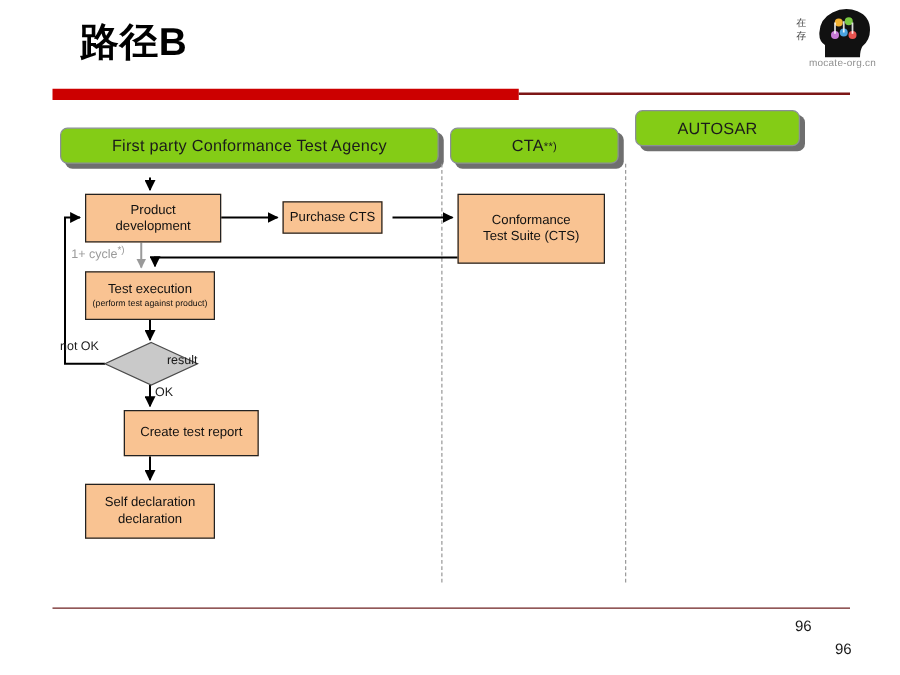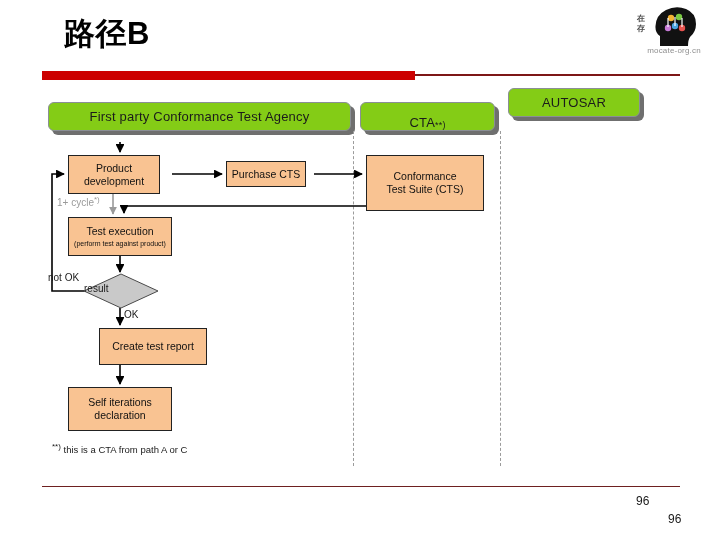--- a/index.html
+++ b/index.html
@@ -40,21 +40,20 @@
   }
   #logo-cn-text {
     position: absolute;
     left: 2px;
     top: 10px;
     width: 14px;
     font-size: 8px;
     line-height: 10px;
     color: #4a4a4a;
     text-align: center;
-    font-weight: bold;
   }
   #logo-head {
     position: absolute;
     left: 22px;
     top: 2px;
     width: 44px;
     height: 40px;
   }
   #logo-url {
     position: absolute;
@@ -108,21 +107,21 @@
     align-items: center;
     justify-content: center;
     font-size: 13px;
     color: #1b1b1b;
     letter-spacing: 0.2px;
     white-space: nowrap;
   }
   .lane-header sup { font-size: 9px; }
 
   #lane-header-first-party { left: 48px;  top: 102px; width: 303px; height: 29px; }
-  #lane-header-cta         { left: 360px; top: 102px; width: 135px; height: 29px; align-items: flex-end; }
+  #lane-header-cta         { left: 360px; top: 102px; width: 135px; height: 29px; }
   #lane-header-autosar     { left: 508px; top: 88px; width: 132px; height: 29px; }
 
   
   .lane-divider {
     position: absolute;
     top: 131px;
     width: 0px;
     height: 335px;
     border-left: 1px dashed #9b9b9b;
   }
@@ -143,32 +142,32 @@
     font-size: 10.5px;
     line-height: 13px;
     color: #111111;
   }
   .proc-box .sub {
     font-size: 7px;
     line-height: 9px;
     margin-top: 1px;
   }
 
-  #box-product-development { left: 68px;  top: 155px; width: 92px; height: 39px; }
+  #box-product-development { left: 68px;  top: 155px; width: 109px; height: 39px; }
   #box-purchase-cts        { left: 226px; top: 161px; width: 80px;  height: 26px; }
   #box-cts                 { left: 366px; top: 155px; width: 118px; height: 56px; }
   #box-test-execution      { left: 68px;  top: 217px; width: 104px; height: 39px; }
   #box-create-report       { left: 68px;  top: 328px; width: 108px; height: 37px; margin-left: 31px; }
   #box-self-declaration    { left: 68px;  top: 387px; width: 104px; height: 44px; }
   #decision-result-label {
     position: absolute;
     left: 84px;
     top: 283px;
     width: 74px;
-    text-align: left;
+    text-align: right;
     font-size: 10px;
     color: #1a1a1a;
   }
 
   
   .edge-label {
     position: absolute;
     font-size: 10px;
     color: #1a1a1a;
     white-space: nowrap;
@@ -302,35 +301,32 @@
 <div class="proc-box" id="box-test-execution">
   <span>Test execution</span>
   <span class="sub">(perform test against product)</span>
 </div>
 
 <div class="proc-box" id="box-create-report">
   <span>Create test report</span>
 </div>
 
 <div class="proc-box" id="box-self-declaration">
-  <span>Self iterations</span>
+  <span>Self declaration</span>
   <span>declaration</span>
 </div>
 
 <div id="decision-result-label">result</div>
 
 <div class="edge-label" id="label-not-ok">not OK</div>
 
 <div class="edge-label" id="label-ok">OK</div>
 
 <div class="edge-label" id="label-1-cycle">
   <span>1+ cycle</span><sup>*)</sup>
 </div>
 
 <div id="footnotes">
-  <div>
-    <sup>**)</sup><span> this is a CTA from path A or C</span>
-  </div>
 </div>
 
 <div id="footer-rule"></div>
 <div id="page-number-primary">96</div>
 <div id="page-number-secondary">96</div>
 
 </body></html>

